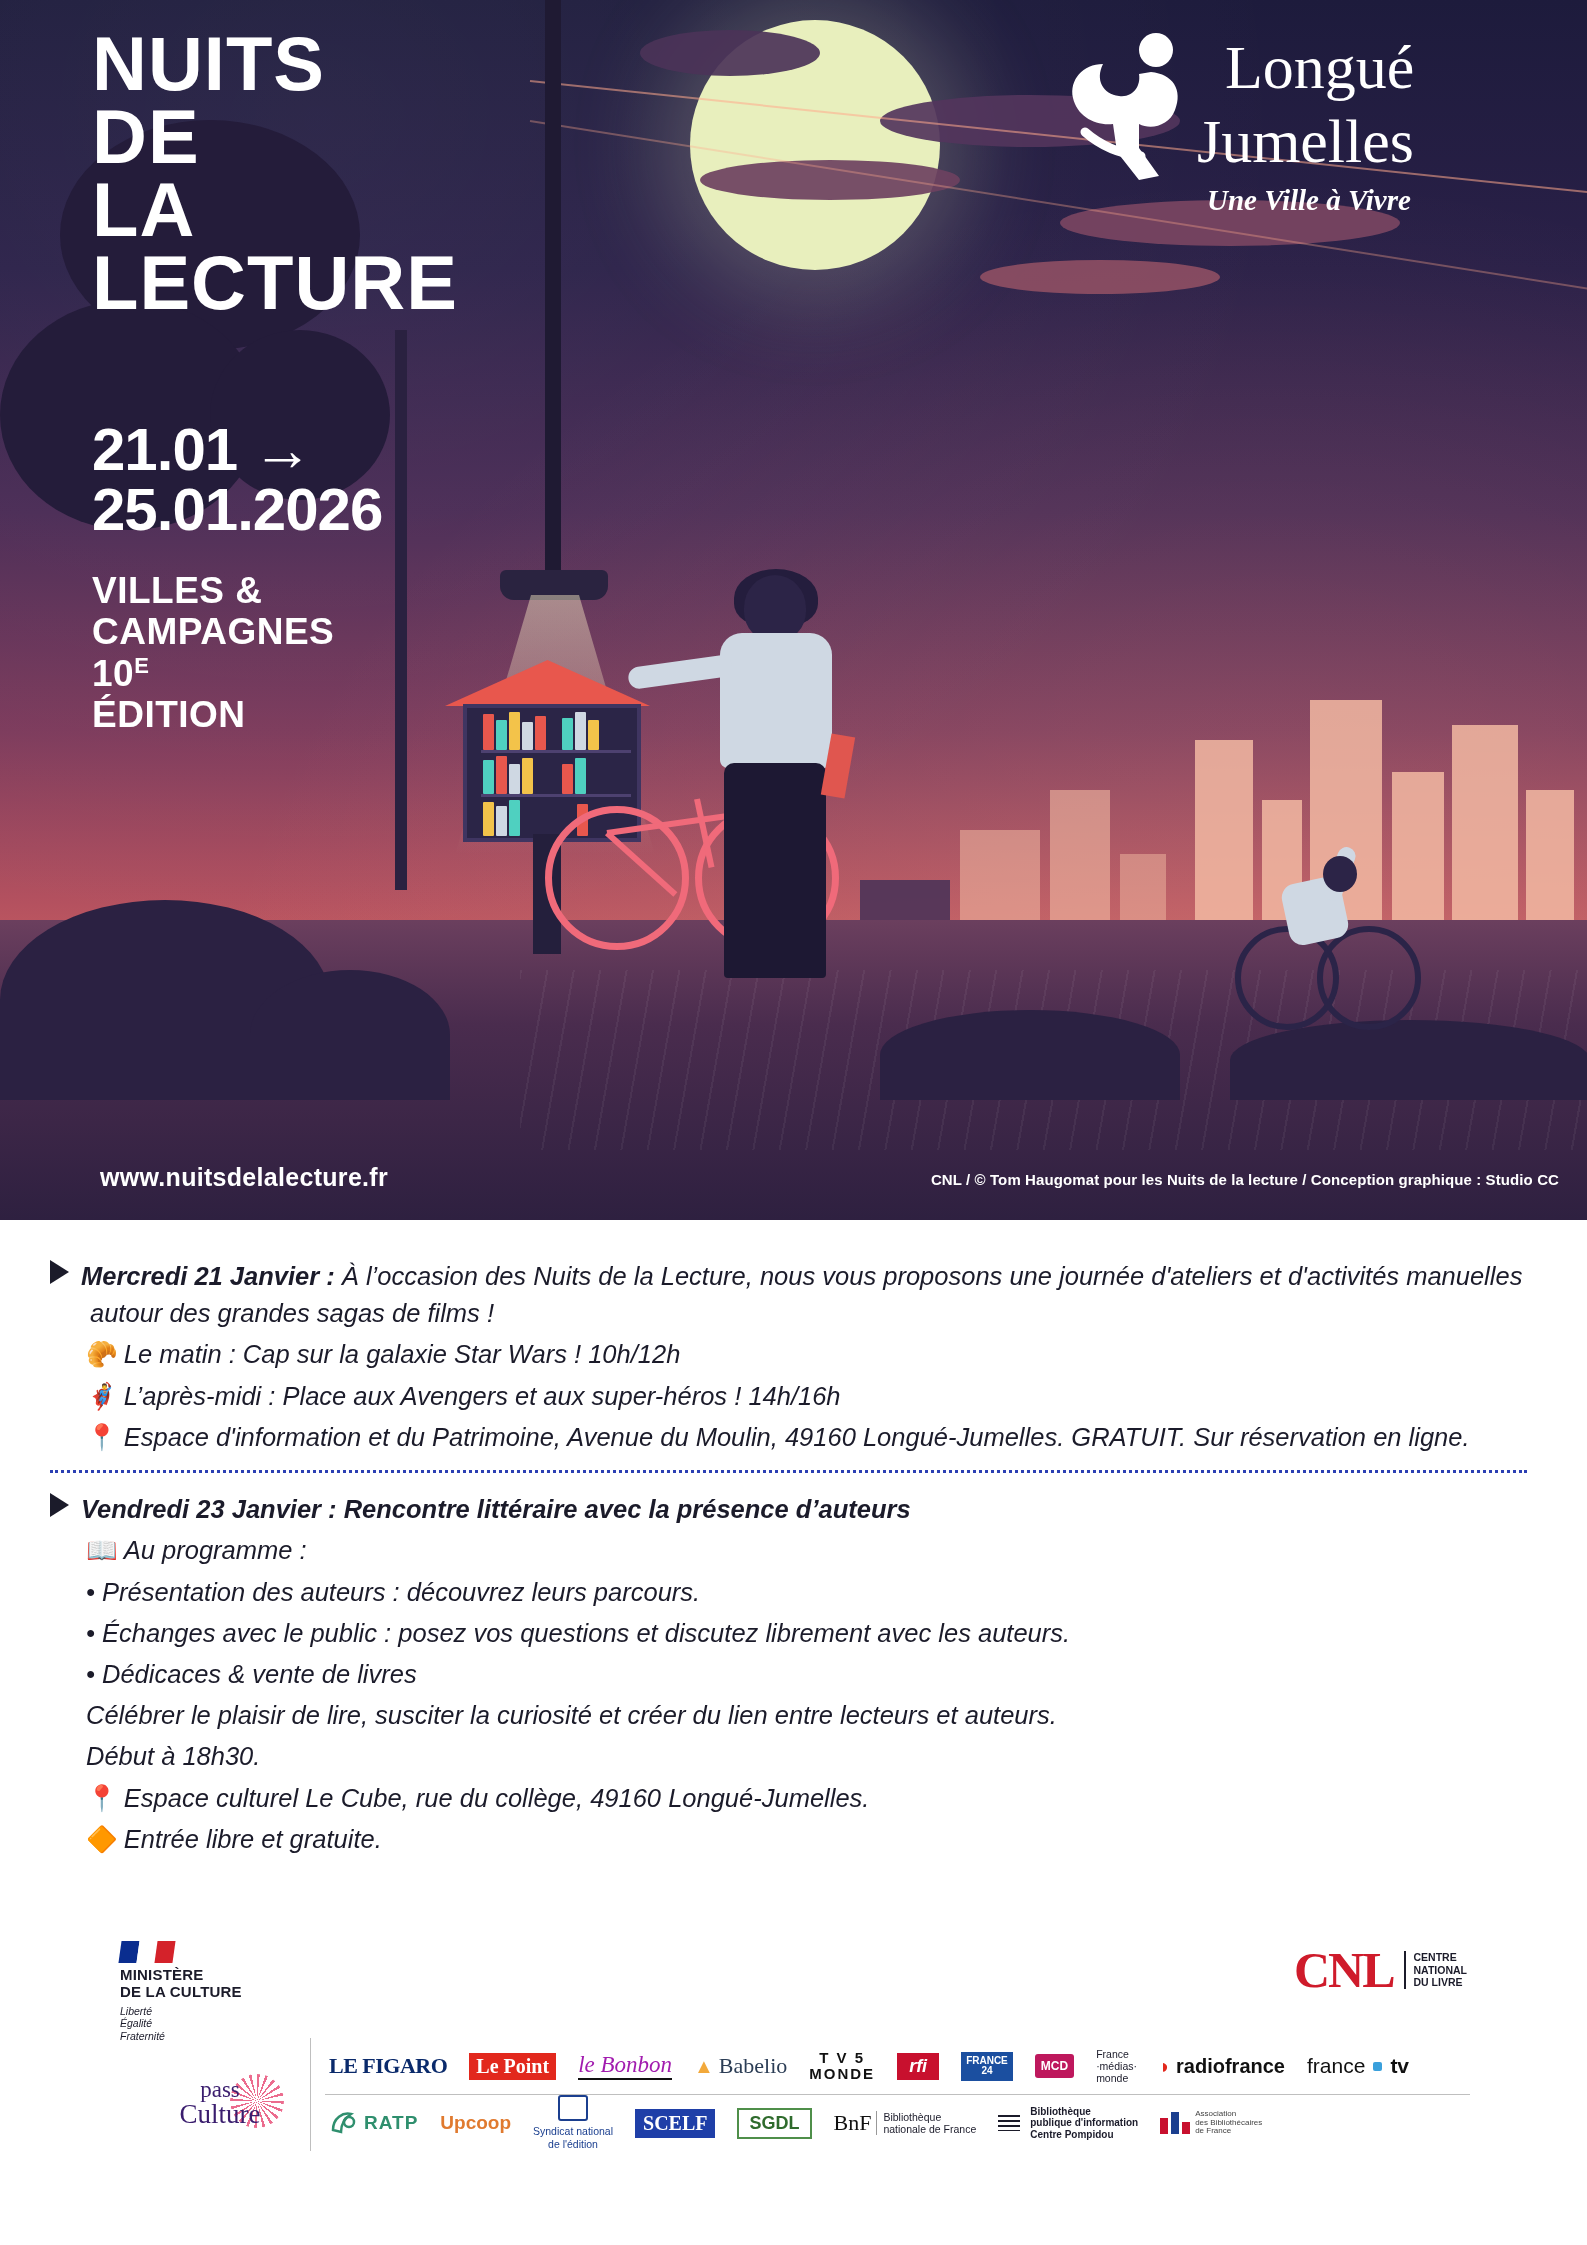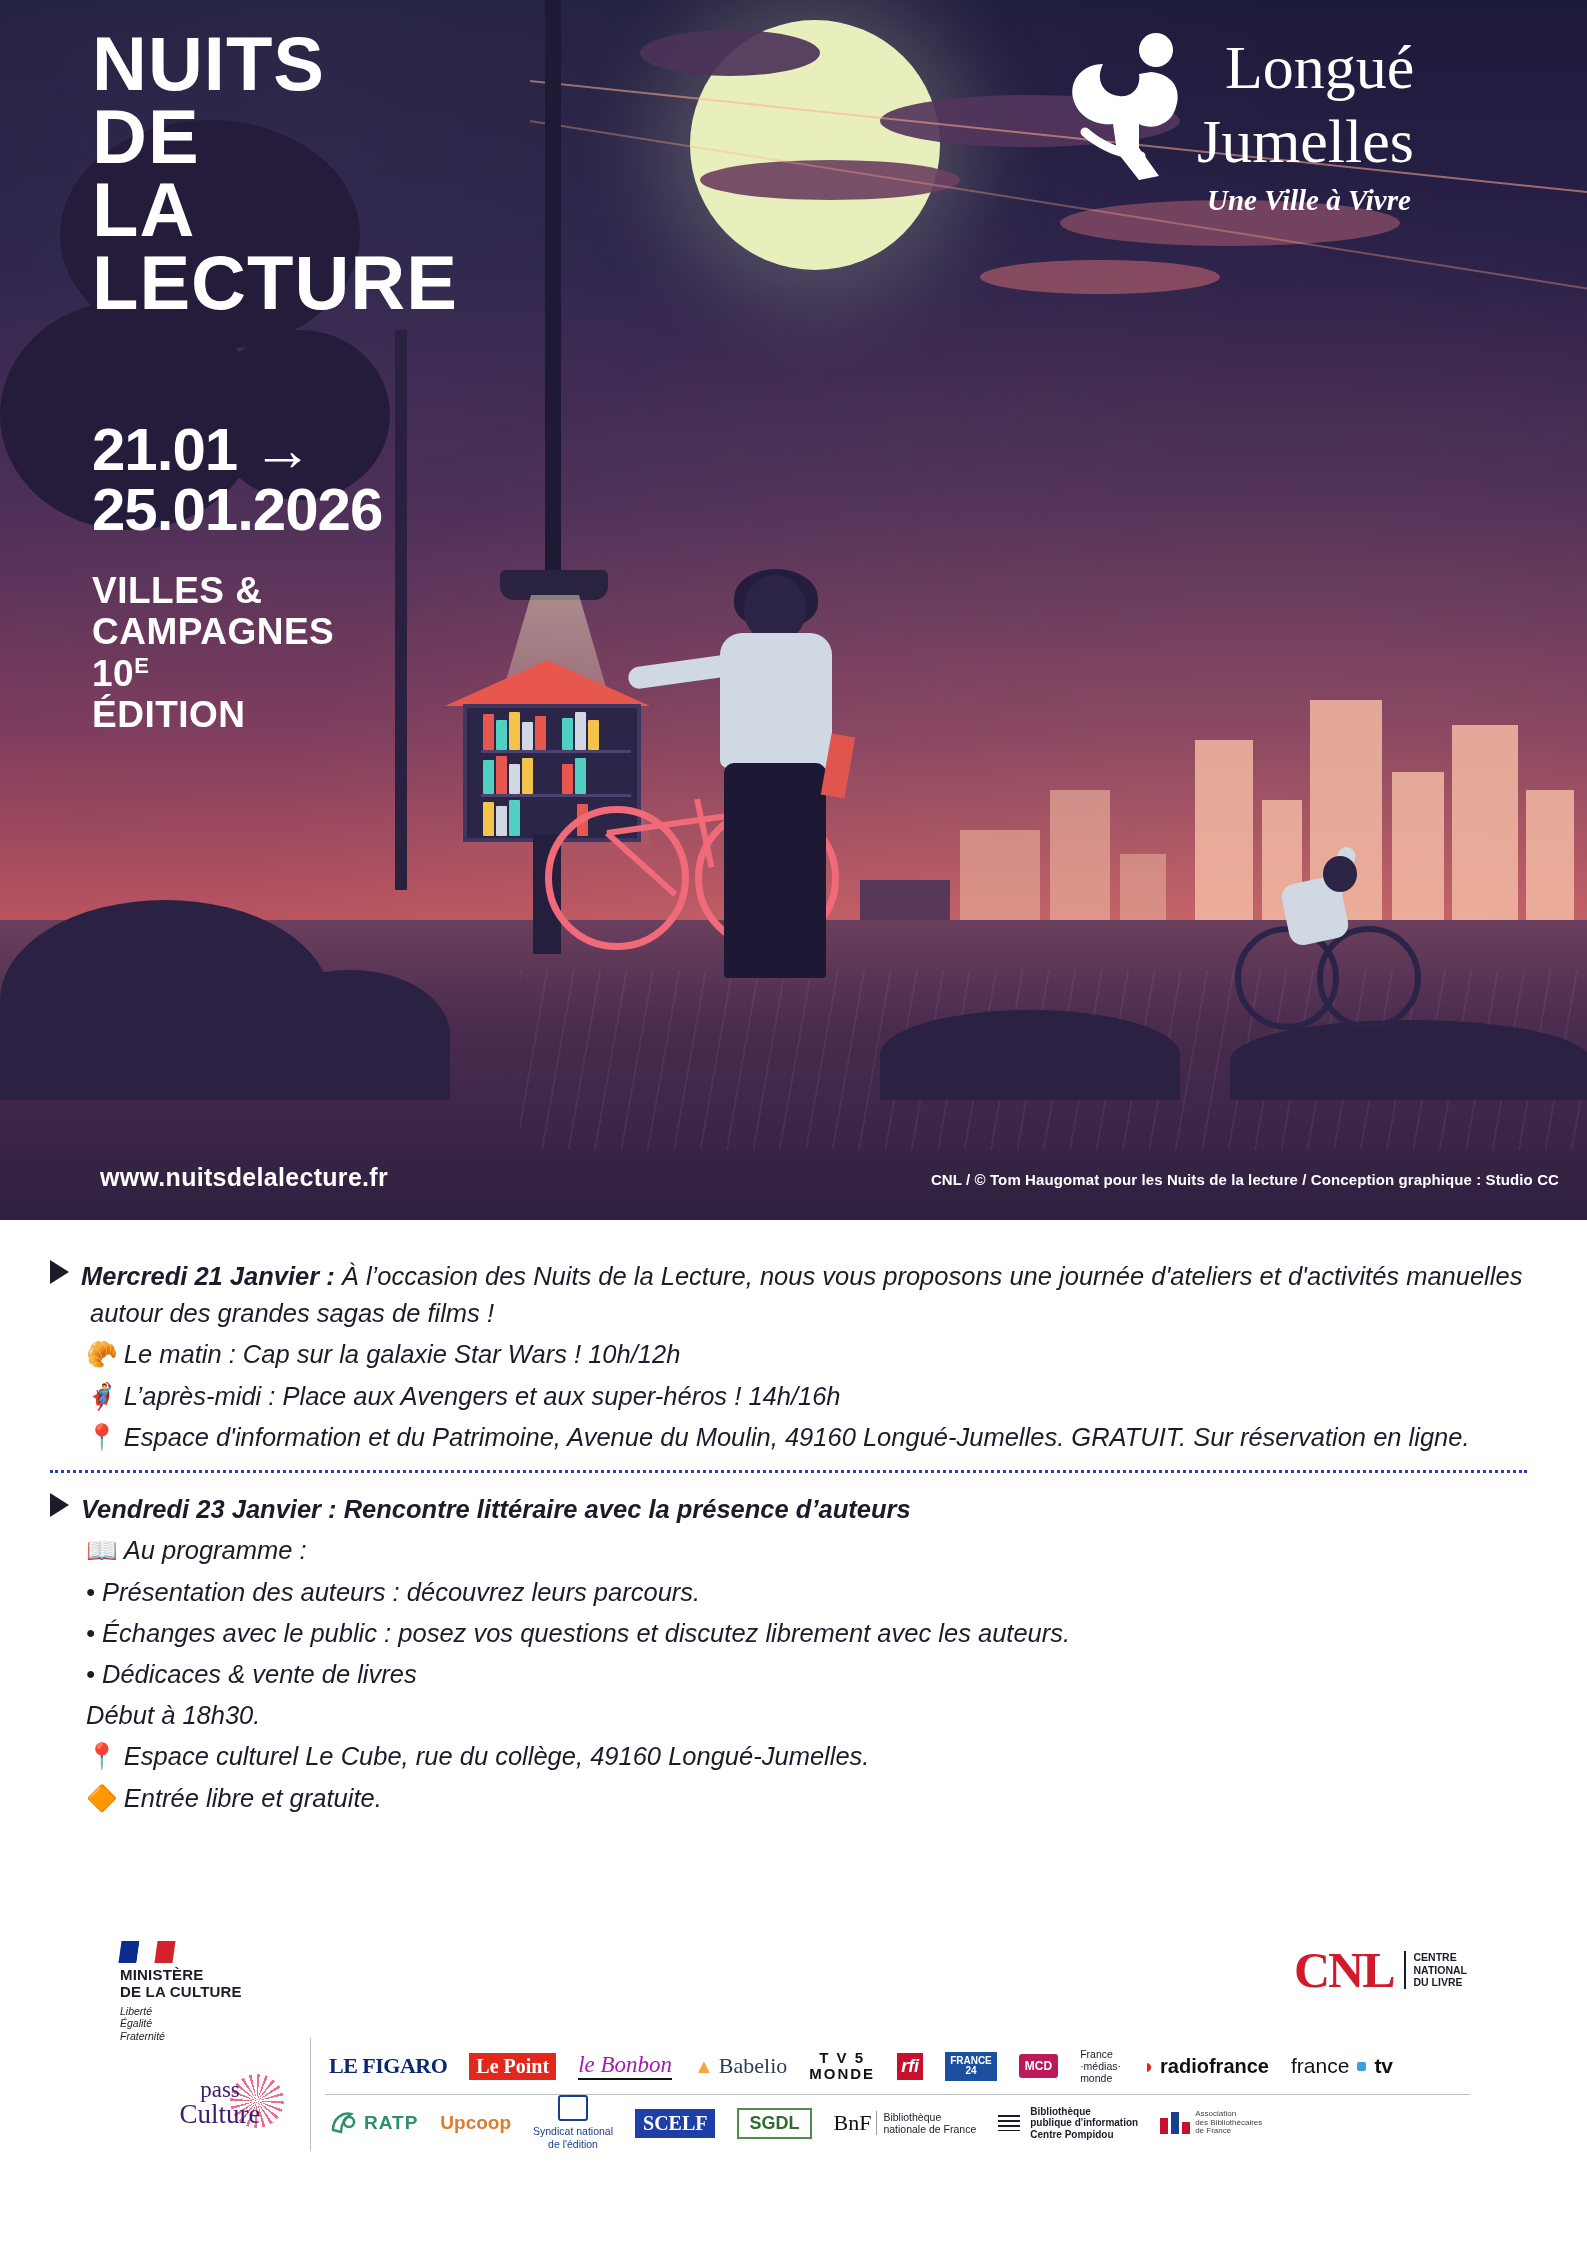--- a/index.html
+++ b/index.html
@@ -496,21 +496,21 @@
     display: flex;
     align-items: center;
     gap: 5px;
   }
   .lg-figaro { font-family:"Liberation Serif", serif; font-weight:bold; font-size:22px; color:#0a2a6b; letter-spacing:-.5px;}
   .lg-lepoint { background:#e2281d; color:#fff; font-weight:bold; font-size:20px; padding:2px 7px; font-family:"Liberation Serif", serif;}
   .lg-bonbon { font-family:"Liberation Serif", serif; font-style:italic; font-size:23px; color:#a21caf; border-bottom:2px solid #111;}
   .lg-babelio { font-family:"Liberation Serif", serif; font-size:22px; color:#2b3d55;}
   .lg-babelio .bk { color:#f2a93b; font-size:20px; }
   .lg-tv5 { font-weight:bold; font-size:15px; line-height:1.05; letter-spacing:2px; color:#111; text-align:center;}
-  .lg-rfi { background:#c8102e; color:#fff; font-weight:bold; font-size:18px; padding:3px 4px; font-style:italic;}
+  .lg-rfi { background:#c8102e; color:#fff; font-weight:bold; font-size:18px; padding:3px 12px; font-style:italic;}
   .lg-f24 { background:#1b4fa0; color:#fff; font-size:10px; font-weight:bold; padding:4px 5px; line-height:1.05; text-align:center;}
   .lg-mcd { background:#be185d; color:#fff; font-size:12px; font-weight:bold; padding:5px 6px; border-radius:3px;}
   .lg-fmm { font-size:10.5px; line-height:1.15; color:#1b1b2a;}
   .lg-radiofrance { font-weight:bold; font-size:20px; color:#111;}
   .lg-radiofrance .dot { color:#e2281d; }
   .lg-francetv { font-size:21px; color:#111;}
   .lg-francetv .tv { color:#111; font-weight:bold;}
   .lg-francetv .sq { display:inline-block; width:9px; height:9px; background:#3aa0dc; border-radius:2px; margin:0 3px;}
   .lg-ratp { font-weight:bold; font-size:19px; color:#2f8f6e; letter-spacing:1px;}
   .lg-upcoop { font-weight:bold; font-size:19px; color:#e07a2f;}
@@ -679,20 +679,21 @@
   <div class="entry">
     <p class="lead">
       <span class="arrow-bullet"></span><b>Vendredi 23 Janvier :</b><b> Rencontre littéraire avec la présence d’auteurs</b>
     </p>
     <p class="indent">
       <span class="emo">📖</span><span>Au programme :</span>
     </p>
     <p class="indent">• Présentation des auteurs : découvrez leurs parcours.</p>
     <p class="indent">• Échanges avec le public : posez vos questions et discutez librement avec les auteurs.</p>
     <p class="indent">• Dédicaces &amp; vente de livres</p>
+    <p class="indent">Célébrer le plaisir de lire, susciter la curiosité et créer du lien entre lecteurs et auteurs.</p>
     <p class="indent">Début à 18h30.</p>
     <p class="indent">
       <span class="emo">📍</span><span>Espace culturel Le Cube, rue du collège, 49160 Longué-Jumelles.</span>
     </p>
     <p class="indent">
       <span class="emo">🔶</span><span>Entrée libre et gratuite.</span>
     </p>
   </div>
 </div>
 

